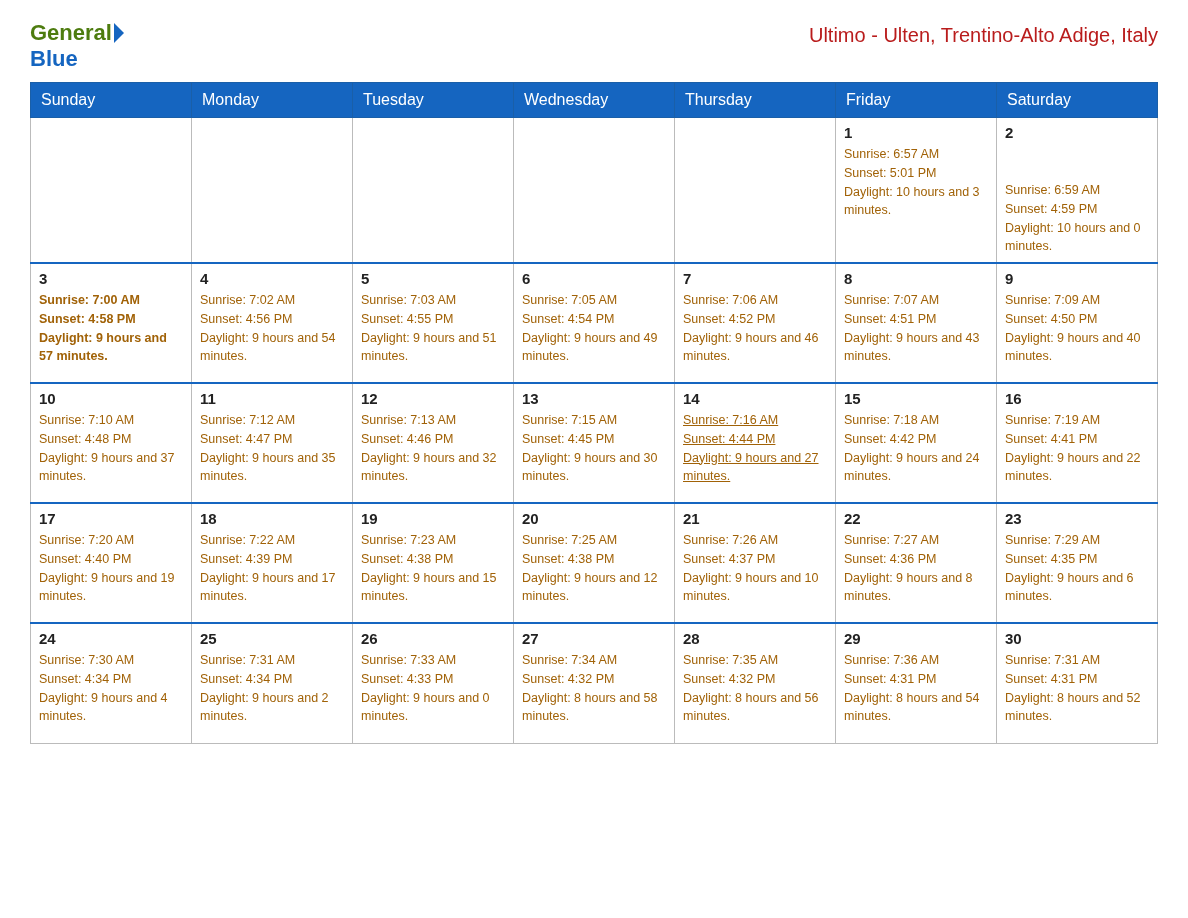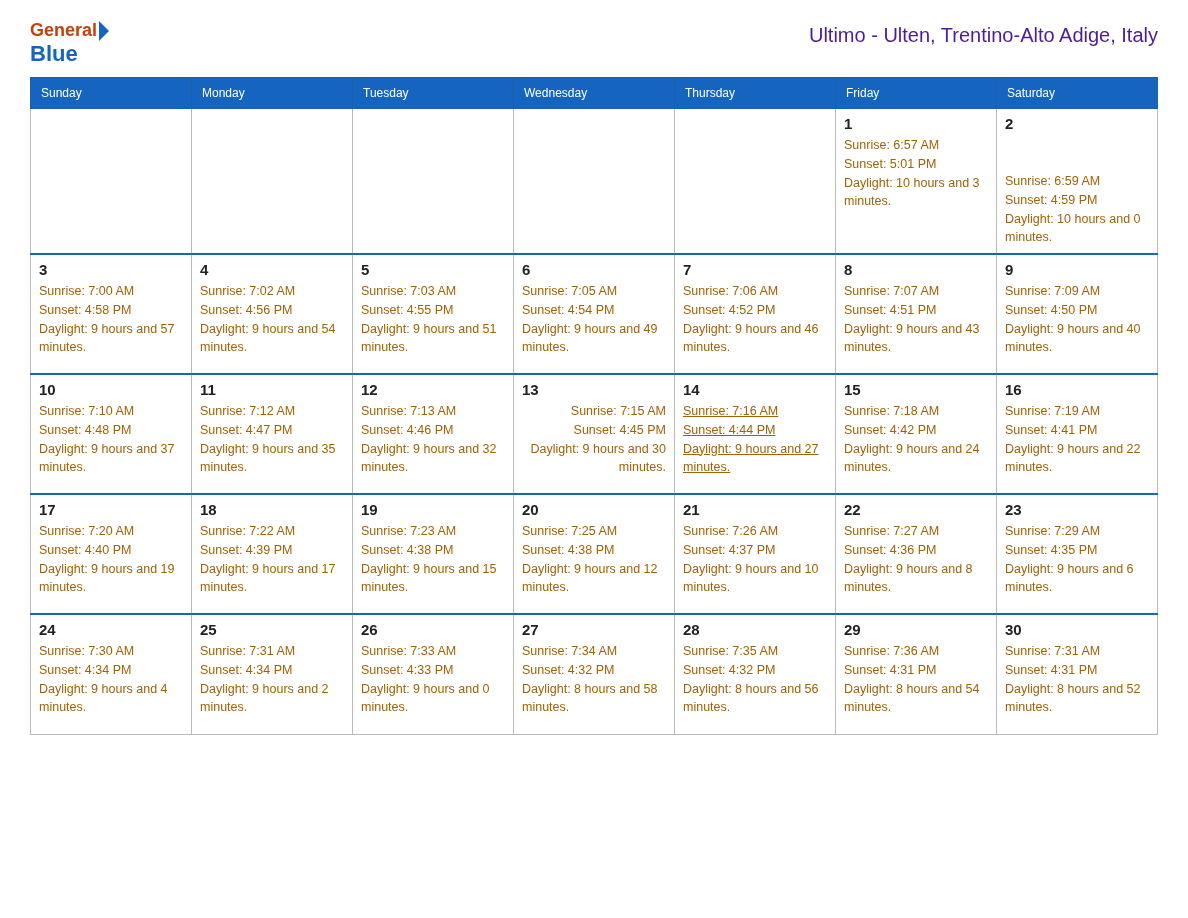--- a/index.html
+++ b/index.html
@@ -19,23 +19,23 @@
     .logo {
       display: flex;
       flex-direction: column;
       align-items: flex-start;
     }
     .logo-text {
       display: flex;
       align-items: center;
     }
     .logo-general {
-      font-size: 18px;
+      font-size: 22px;
       font-weight: bold;
-      color: #c2410c;
+      color: #4d7c0f;
     }
     .logo-blue {
       font-size: 22px;
       font-weight: bold;
       color: #1565c0;
     }
     .logo-triangle {
       width: 0;
       height: 0;
       border-left: 10px solid #1565c0;
@@ -47,32 +47,32 @@
       text-align: right;
     }
     .month-title {
       font-size: 52px;
       font-weight: bold;
       color: #222;
       line-height: 1.1;
     }
     .subtitle {
       font-size: 20px;
-      color: #4c1d95;
+      color: #b91c1c;
       margin-top: 4px;
     }
     .calendar-table {
       width: 100%;
       border-collapse: collapse;
       border: 1px solid #999;
     }
     .calendar-table th {
       background-color: #1565c0;
       color: #fff;
-      font-size: 12px;
+      font-size: 16px;
       font-weight: normal;
       padding: 8px 10px;
       text-align: left;
       border: 1px solid #1a5fa8;
     }
     .calendar-table td {
       vertical-align: top;
       padding: 6px 8px;
       border: 1px solid #bbb;
       width: 14.28%;
@@ -144,21 +144,21 @@
         <td>
           <span class="day-number">2</span>
           <div class="day-info" style="white-space: pre-line; margin-top: 40px;">Sunrise: 6:59 AM
 Sunset: 4:59 PM
 Daylight: 10 hours and 0 minutes.</div>
         </td>
       </tr>
       <tr class="row-divider">
         <td>
           <span class="day-number">3</span>
-          <div class="day-info" style="white-space: pre-line;">Sunrise: 7:00 AM
+          <div class="day-info" style="white-space: pre-line; font-weight: bold;">Sunrise: 7:00 AM
 Sunset: 4:58 PM
 Daylight: 9 hours and 57 minutes.</div>
         </td>
         <td>
           <span class="day-number">4</span>
           <div class="day-info" style="white-space: pre-line;">Sunrise: 7:02 AM
 Sunset: 4:56 PM
 Daylight: 9 hours and 54 minutes.</div>
         </td>
         <td>
@@ -206,21 +206,21 @@
 Daylight: 9 hours and 35 minutes.</div>
         </td>
         <td>
           <span class="day-number">12</span>
           <div class="day-info" style="white-space: pre-line;">Sunrise: 7:13 AM
 Sunset: 4:46 PM
 Daylight: 9 hours and 32 minutes.</div>
         </td>
         <td>
           <span class="day-number">13</span>
-          <div class="day-info" style="white-space: pre-line; text-align: right;">Sunrise: 7:15 AM
+          <div class="day-info" style="white-space: pre-line;">Sunrise: 7:15 AM
 Sunset: 4:45 PM
 Daylight: 9 hours and 30 minutes.</div>
         </td>
         <td>
           <span class="day-number">14</span>
           <div class="day-info" style="white-space: pre-line; text-decoration: underline;">Sunrise: 7:16 AM
 Sunset: 4:44 PM
 Daylight: 9 hours and 27 minutes.</div>
         </td>
         <td>

